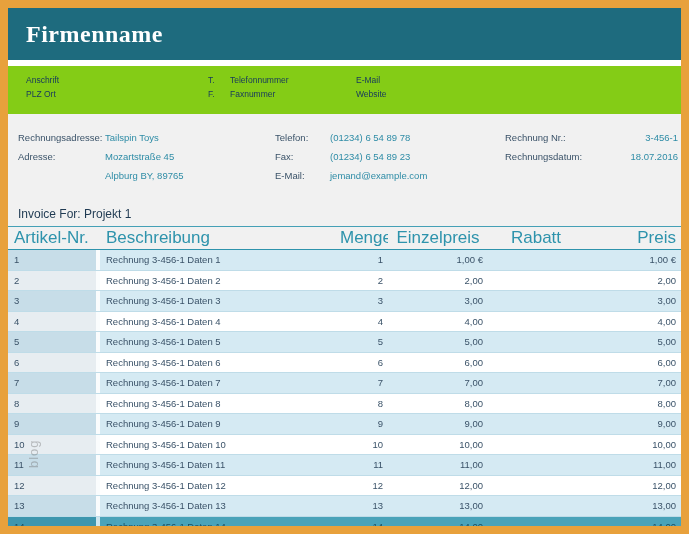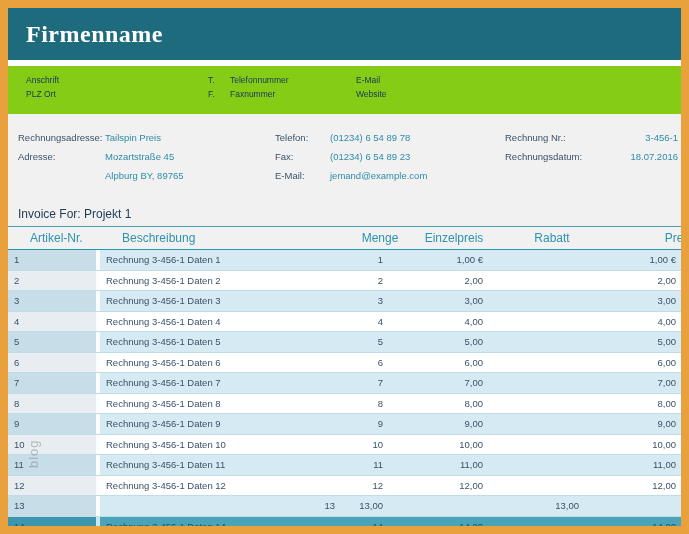--- a/index.html
+++ b/index.html
@@ -32,22 +32,22 @@
   .ilbl{color:#3A5268;}
   .ival{color:#2E8CA6;}
   .c1{left:10px;} .c2{left:97px;} .c3{left:267px;} .c4{left:322px;} .c5{left:497px;}
   .c6{right:3px;text-align:right;}
 
   .invoice-for{position:absolute;left:10px;top:199px;font-size:12px;color:#1F3A52;}
 
   
   .table{position:absolute;left:0;top:218px;width:673px;}
   .grid7{display:grid;grid-template-columns:88px 4px 240px 48px 100px 96px 97px;}
-  .thead{height:24px;align-items:center;color:#2E93AC;font-size:12px;
-         border-top:1px solid #45A0B6;border-bottom:1px solid #2E93AC;box-sizing:border-box;padding-left:16px;}
+  .thead{height:24px;align-items:center;color:#2E93AC;font-size:17px;
+         border-top:1px solid #45A0B6;border-bottom:1px solid #2E93AC;box-sizing:border-box;}
   .thead .pos0{padding-left:6px;}
   .thead .pos2{padding-left:6px;}
   .thead .pos3,.thead .pos4,.thead .pos5{text-align:center;}
   .thead .pos6{text-align:right;padding-right:5px;}
   .thead div,.trow div{overflow:hidden;white-space:nowrap;}
 
   .trow{height:20.5px;line-height:19.5px;font-size:9.5px;color:#3A5268;
         border-bottom:1px solid #BFDCE8;background:#FFFFFF;box-sizing:border-box;}
   .trow:nth-child(odd){background:#D5EAF3;}
   .trow:nth-child(odd) .c-nr{background:#C7DDE8;}
@@ -82,21 +82,21 @@
       <span class="bl2 b-fax">Faxnummer</span>
       <span class="bl1 b-em">E-Mail</span>
       <span class="bl2 b-web">Website</span>
     </div>
 
     <div class="content-bg"></div>
 
     <div class="info">
       <div class="iline" style="top:0px">
         <span class="ilbl c1">Rechnungsadresse:</span>
-        <span class="ival c2">Tailspin Preis</span>
+        <span class="ival c2">Tailspin Toys</span>
         <span class="ilbl c3">Telefon:</span>
         <span class="ival c4">(01234) 6 54 89 78</span>
         <span class="ilbl c5">Rechnung Nr.:</span>
         <span class="ival c6">3-456-1</span>
       </div>
       <div class="iline" style="top:19px">
         <span class="ilbl c1">Adresse:</span>
         <span class="ival c2">Mozartstraße 45</span>
         <span class="ilbl c3">Fax:</span>
         <span class="ival c4">(01234) 6 54 89 23</span>
@@ -227,20 +227,21 @@
             <div class="pos1 c-gap"></div>
             <div class="pos2">Rechnung 3-456-1 Daten 12</div>
             <div class="pos3">12</div>
             <div class="pos4">12,00</div>
             <div class="pos5"></div>
             <div class="pos6">12,00</div>
           </div>
           <div class="grid7 trow">
             <div class="pos0 c-nr">13</div>
             <div class="pos1 c-gap"></div>
+            <div class="pos2">Rechnung 3-456-1 Daten 13</div>
             <div class="pos3">13</div>
             <div class="pos4">13,00</div>
             <div class="pos5"></div>
             <div class="pos6">13,00</div>
           </div>
           <div class="grid7 trow partial">
             <div class="pos0 c-nr">14</div>
             <div class="pos1 c-gap"></div>
             <div class="pos2">Rechnung 3-456-1 Daten 14</div>
             <div class="pos3">14</div>

